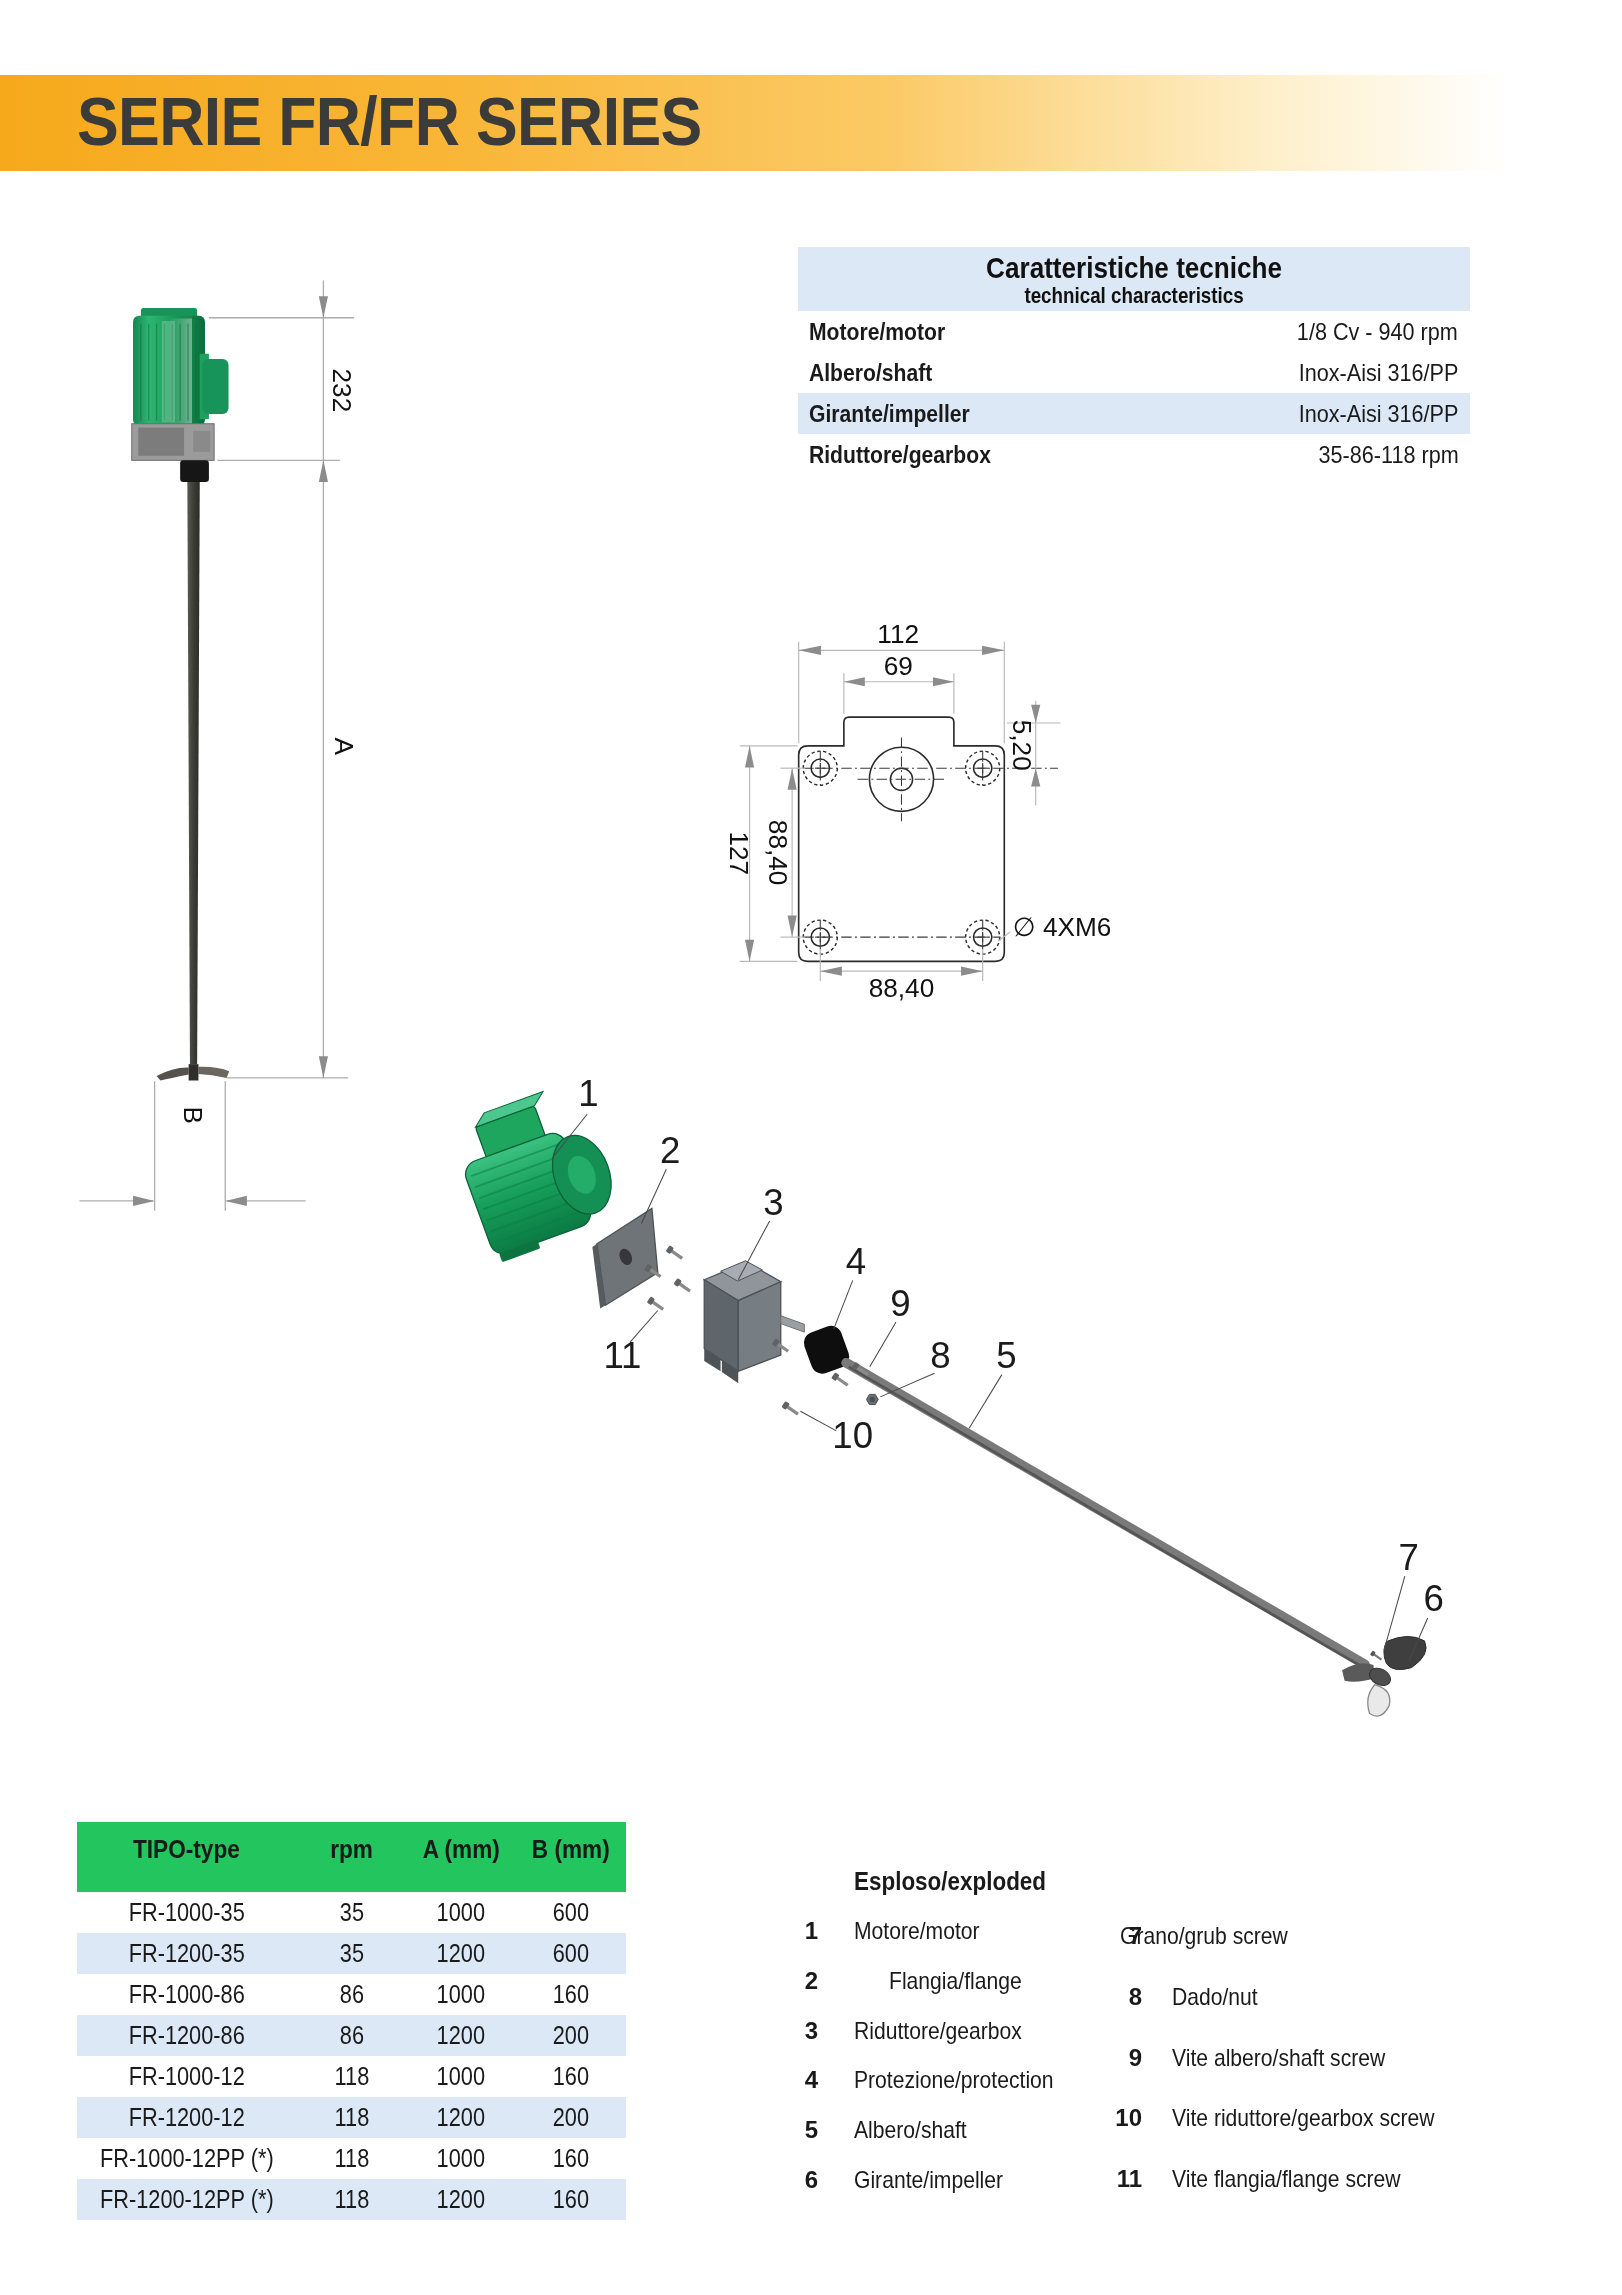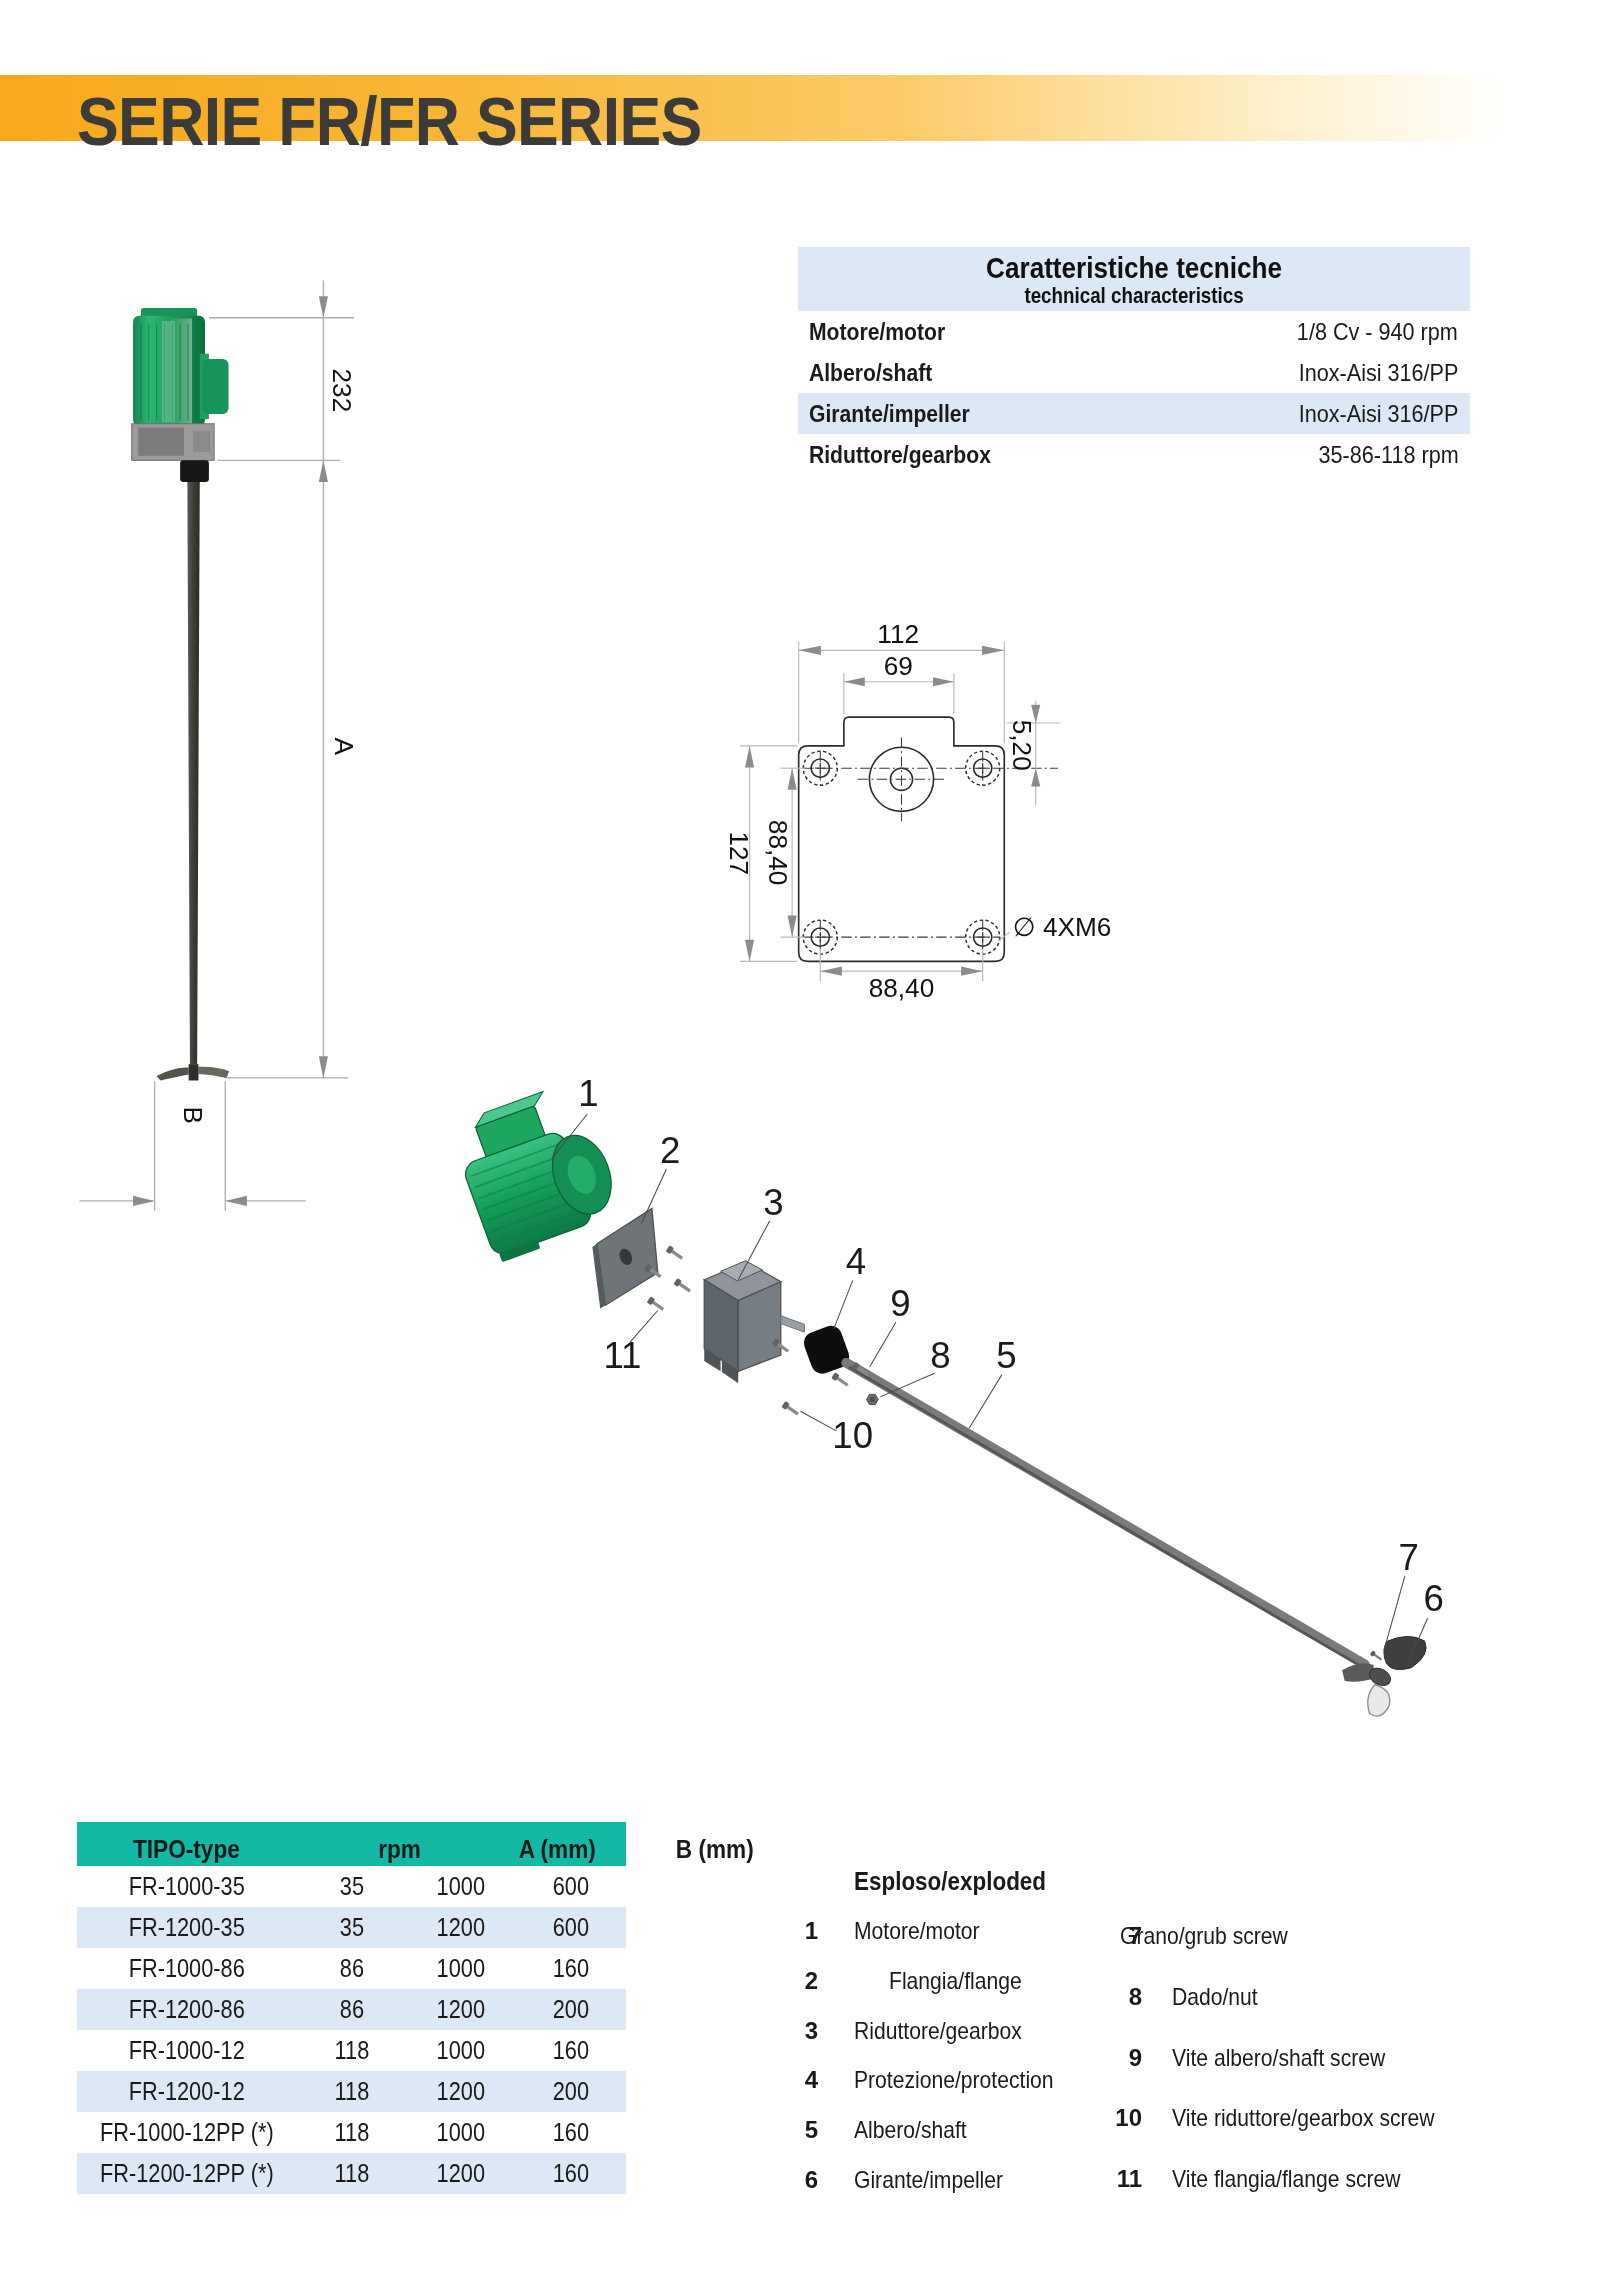--- a/index.html
+++ b/index.html
@@ -9,21 +9,21 @@
   }
   .abs{position:absolute;}
   
   .sx{display:inline-block;white-space:nowrap;}
   .sxl{transform:scaleX(.88);transform-origin:0 50%;}
   .sxr{transform:scaleX(.90);transform-origin:100% 50%;}
   .sxc{transform:scaleX(.87);transform-origin:50% 50%;}
 
   
   .banner{
-    left:0;top:75px;width:1623px;height:66px;
+    left:0;top:75px;width:1623px;height:96px;
     background:linear-gradient(90deg,#F6A91B 0%,#F9B637 28%,#FBCA66 55%,#FEEFC9 78%,#FFFFFF 93%);
   }
   .banner-title{
     position:absolute;left:77px;top:0;height:90px;line-height:93px;
     font-size:68px;font-weight:bold;color:#3B3B3A;letter-spacing:-0.7px;
     transform:scaleX(.92);transform-origin:0 50%;white-space:nowrap;
   }
 
   
   .tech{left:798px;top:247px;width:672px;}
@@ -39,21 +39,21 @@
   .h114{height:75px;align-items:flex-start;}
   .h114 .lbl{padding-top:10.5px;line-height:26px;}
   .h114 .val{padding-top:10.5px;line-height:26px;}
   .h114 .val .v2{margin-top:9.2px;}
 
   
   .ttable{left:77px;top:1822px;width:549px;font-size:25px;}
   .trow{display:grid;grid-template-columns:40% 20% 20% 20%;}
   .trow.blue{background:#DCE8F5;}
   .trow>div{text-align:center;overflow:visible;}
-  .thead{height:44px;line-height:54px;background:#14b8a6;font-weight:bold;font-size:26px;gap:48px;}
+  .thead{height:70px;line-height:54px;background:#22c55e;font-weight:bold;font-size:26px;}
   .tdata{height:41px;line-height:41px;}
 
   
   .plist-title{font-size:25.5px;font-weight:bold;}
   .pitem{height:31px;line-height:31px;font-size:24px;}
   .pnum{position:absolute;font-weight:bold;text-align:right;}
   .plbl{position:absolute;}
 
   
   svg text{font-family:"Liberation Sans",sans-serif;fill:#111;}

